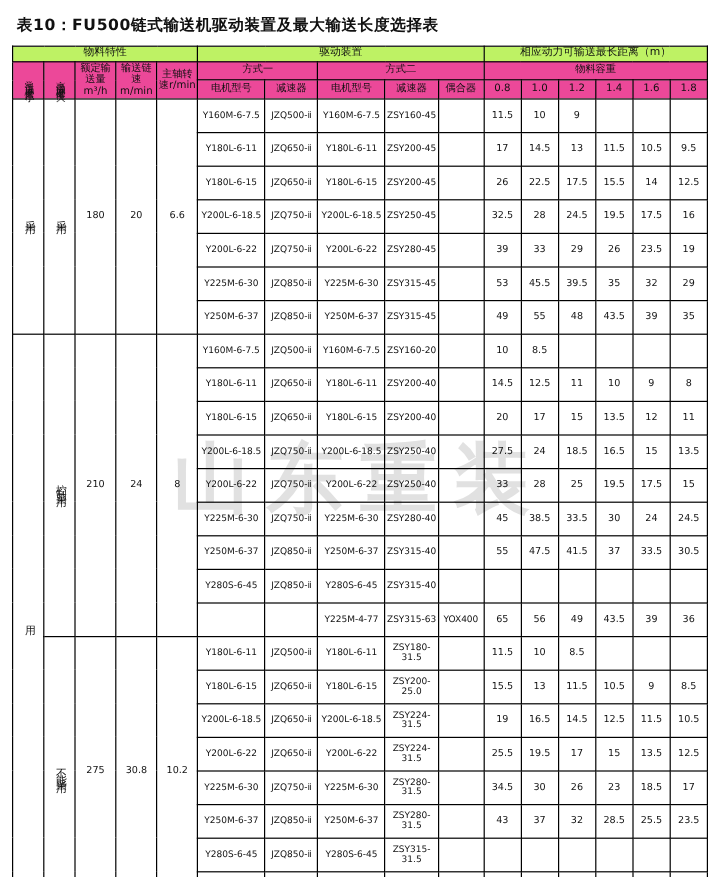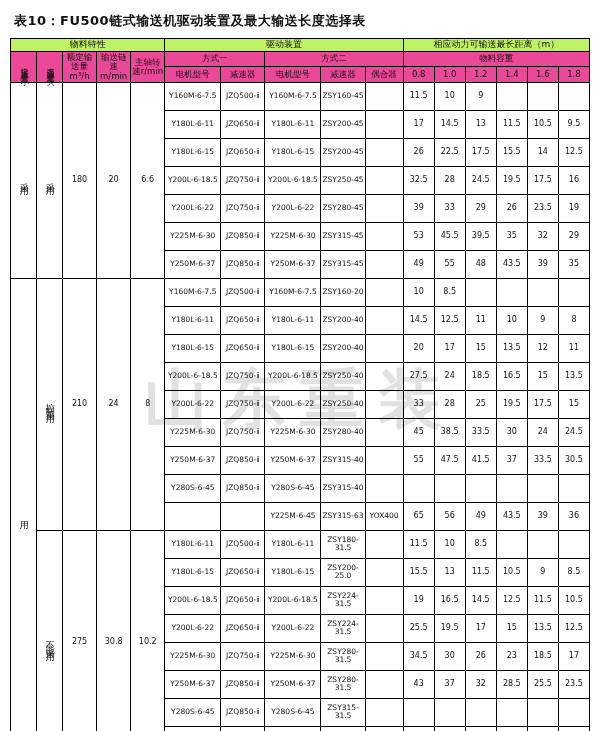--- a/index.html
+++ b/index.html
@@ -339,21 +339,21 @@
             <td class="num"></td>
             <td class="num"></td>
             <td class="num"></td>
             <td class="num"></td>
             <td class="num"></td>
             <td class="num"></td>
           </tr>
           <tr>
             <td class="modelcell tall"></td>
             <td class="modelcell"></td>
-            <td class="modelcell">Y225M-6-45</td>
+            <td class="modelcell">Y225M-4-77</td>
             <td class="modelcell">ZSY315-63</td>
             <td class="modelcell">YOX400</td>
             <td class="num">65</td>
             <td class="num">56</td>
             <td class="num">49</td>
             <td class="num">43.5</td>
             <td class="num">39</td>
             <td class="num">36</td>
           </tr>
           <tr>

